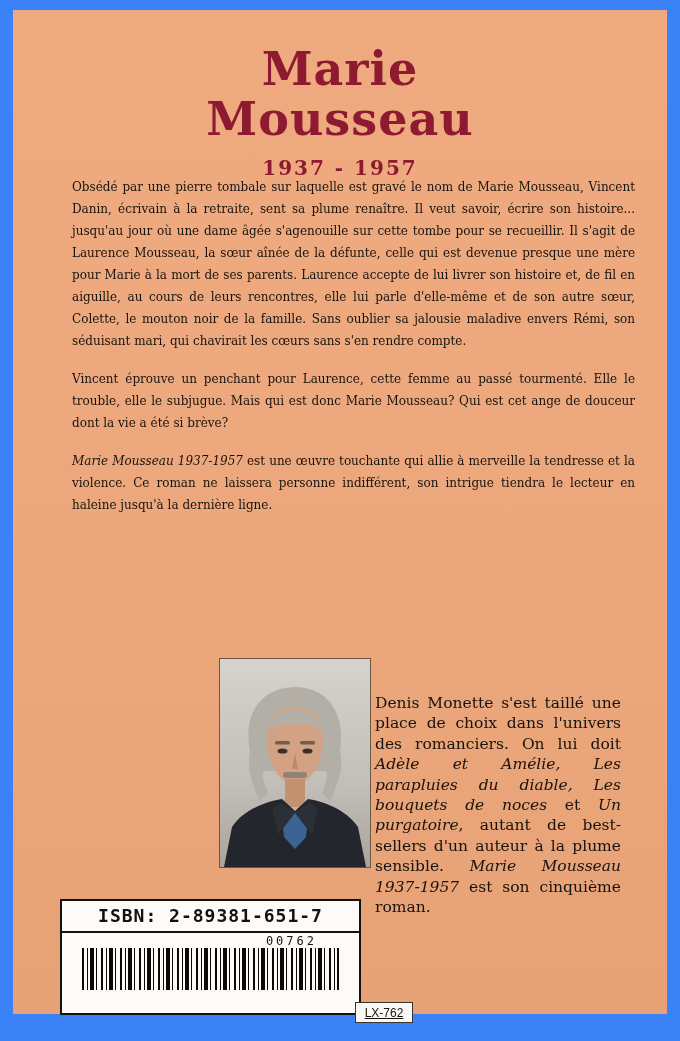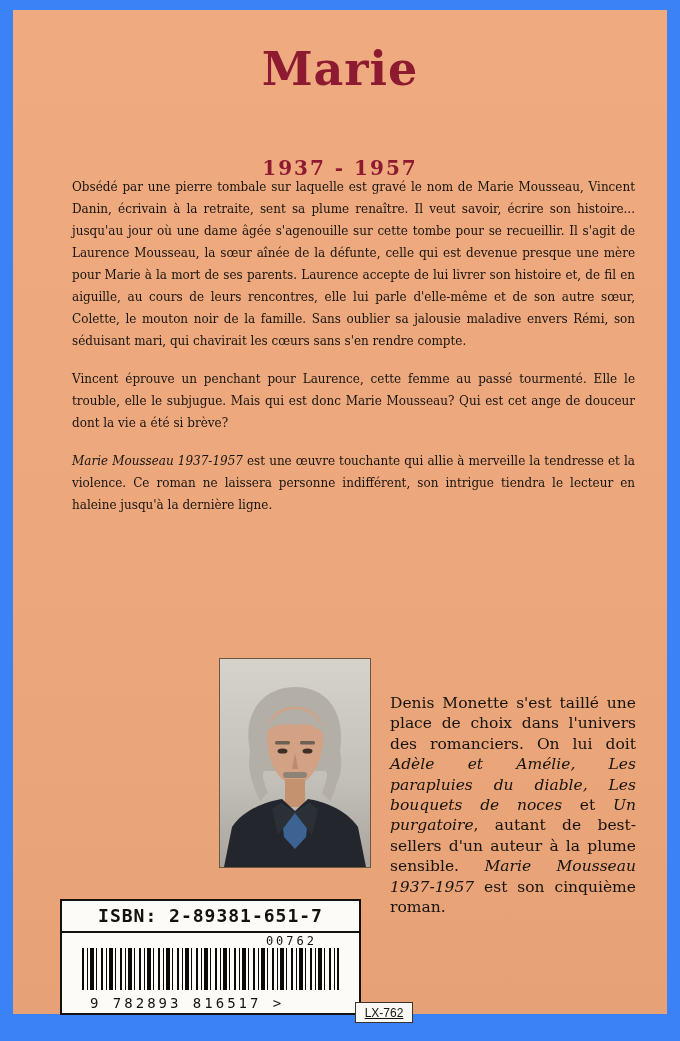--- a/index.html
+++ b/index.html
@@ -23,21 +23,21 @@
     position:absolute;left:59px;top:166px;width:563px;
     font-size:12px;line-height:22px;text-align:justify;
   }
   .synopsis p{margin:0 0 16px 0;}
   .photo{
     position:absolute;left:206px;top:648px;width:152px;height:210px;
     border:1px solid #6b5742;box-sizing:border-box;background:#c9c6c1;
   }
   .photo svg{display:block;}
   .bio{
-    position:absolute;left:377px;top:683px;width:246px;
+    position:absolute;left:362px;top:683px;width:246px;
     font-size:15.5px;line-height:20.4px;text-align:justify;
   }
   .isbn-box{
     position:absolute;left:47px;top:889px;width:301px;height:116px;
     background:#fcfbf8;border:2px solid #14110e;box-sizing:border-box;
     font-family:"DejaVu Sans Mono", monospace;color:#14110e;
   }
   .isbn-row{
     border-bottom:2px solid #14110e;height:30px;line-height:30px;
     text-align:center;font-size:18px;letter-spacing:1px;font-weight:bold;
@@ -69,20 +69,21 @@
   }
 </style>
 </head>
 <body>
 
 <div class="scan">
   <div class="cover">
 
     <div class="title">
       <div>Marie</div>
+      <div>Mousseau</div>
     </div>
 
     <div class="years">1937 - 1957</div>
 
     <div class="synopsis">
       <p>Obsédé par une pierre tombale sur laquelle est gravé le nom de Marie Mousseau, Vincent Danin, écrivain à la retraite, sent sa plume renaître. Il veut savoir, écrire son histoire... jusqu'au jour où une dame âgée s'agenouille sur cette tombe pour se recueillir. Il s'agit de Laurence Mousseau, la sœur aînée de la défunte, celle qui est devenue presque une mère pour Marie à la mort de ses parents. Laurence accepte de lui livrer son histoire et, de fil en aiguille, au cours de leurs rencontres, elle lui parle d'elle-même et de son autre sœur, Colette, le mouton noir de la famille. Sans oublier sa jalousie maladive envers Rémi, son séduisant mari, qui chavirait les cœurs sans s'en rendre compte.</p>
       <p>Vincent éprouve un penchant pour Laurence, cette femme au passé tourmenté. Elle le trouble, elle le subjugue. Mais qui est donc Marie Mousseau? Qui est cet ange de douceur dont la vie a été si brève?</p>
       <p><i>Marie Mousseau 1937-1957</i><span> est une œuvre touchante qui allie à merveille la tendresse et la violence. Ce roman ne laissera personne indifférent, son intrigue tiendra le lecteur en haleine jusqu'à la dernière ligne.</span></p>
     </div>
 
@@ -129,21 +130,20 @@
       </svg>
     </div>
 
     <div class="bio"><span>Denis Monette s'est taillé une place de choix dans l'univers des romanciers. On lui doit </span><i>Adèle et Amélie, Les parapluies du diable, Les bouquets de noces</i><span> et </span><i>Un purgatoire</i><span>, autant de best-sellers d'un auteur à la plume sensible. </span><i>Marie Mousseau 1937-1957</i><span> est son cinquième roman.</span></div>
 
     <div class="isbn-box">
       <div class="isbn-row">ISBN: 2-89381-651-7</div>
       <div class="barcode-area">
         <div class="addon">00762</div>
         <div class="bars"></div>
-        <div class="ean">9 782893 816517 &gt;</div>
       </div>
     </div>
 
     <div class="lx-box">
       <span>LX-762</span>
     </div>
 
   </div>
 </div>
 

